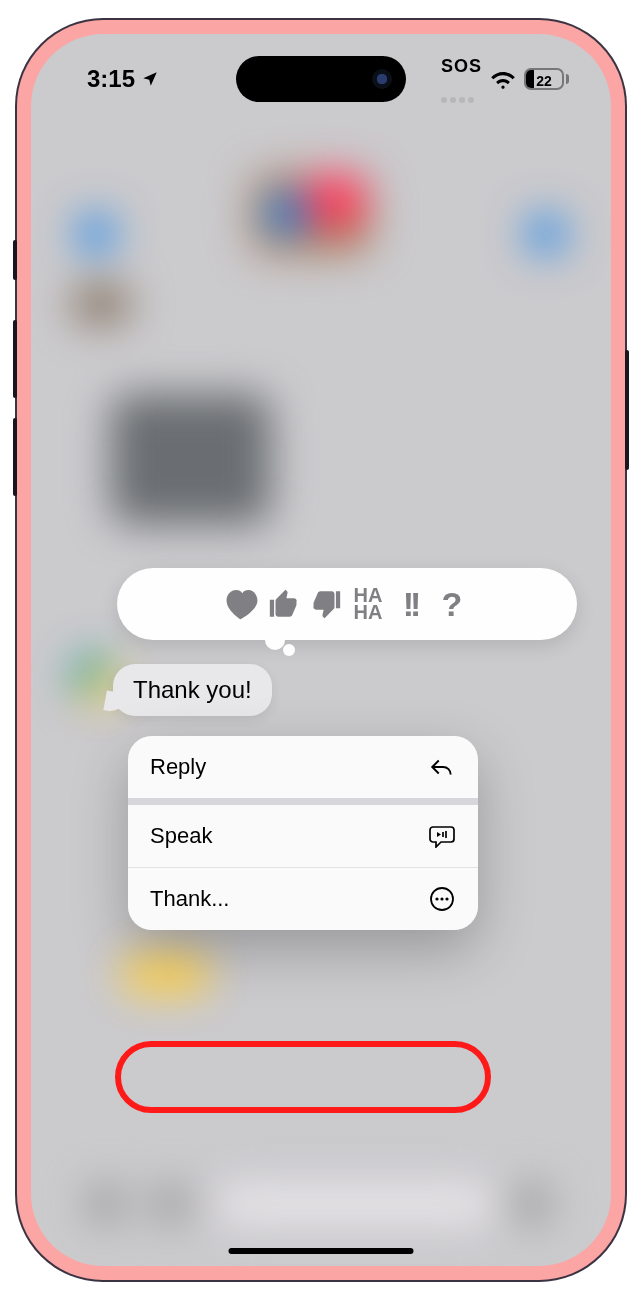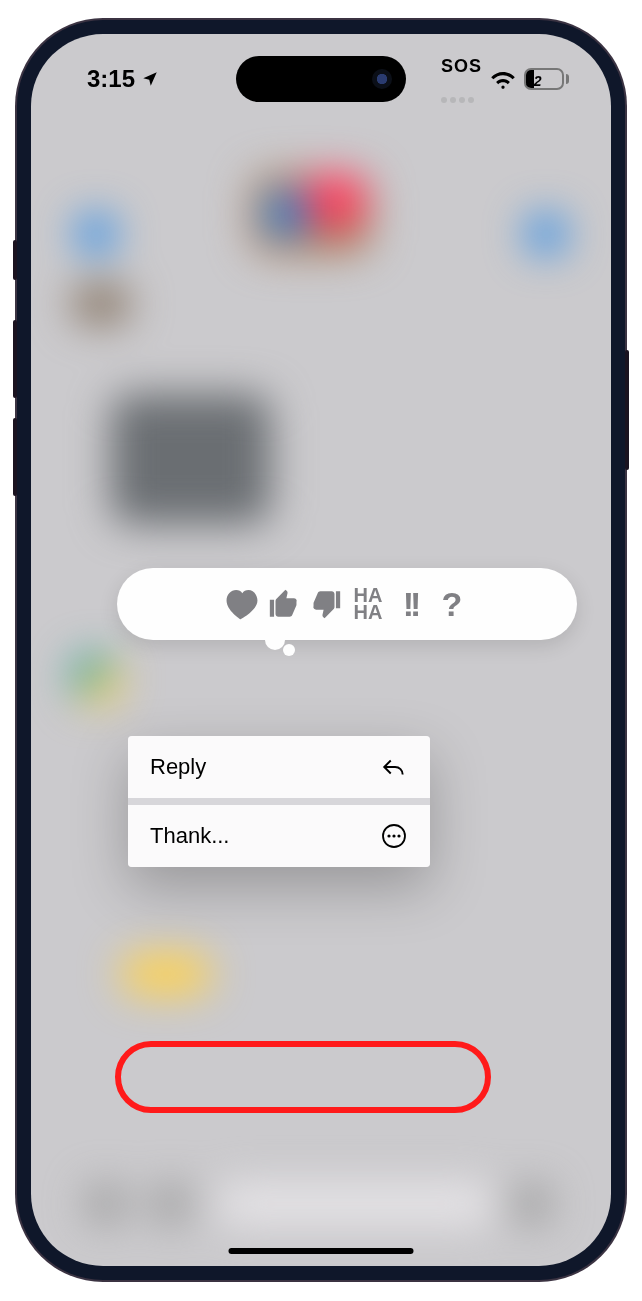--- a/index.html
+++ b/index.html
@@ -9,21 +9,21 @@
     width: 642px;
     height: 1301px;
     overflow: hidden;
   }
   .phone-frame {
     position: relative;
     width: 608px;
     height: 1260px;
     margin: 20px auto;
     border-radius: 86px;
-    background: #0f172a;
+    background: #fca5a5;
     padding: 14px;
     box-shadow: 0 0 0 2px #3b3342;
   }
   .side-btn { position:absolute; background:#1a1320; border-radius:3px; }
   .side-btn.left1 { left:-4px; top:220px; width:4px; height:40px; }
   .side-btn.left2 { left:-4px; top:300px; width:4px; height:78px; }
   .side-btn.left3 { left:-4px; top:398px; width:4px; height:78px; }
   .side-btn.right1{ right:-4px; top:330px; width:4px; height:120px; }
   .screen {
     position: relative;
@@ -73,21 +73,21 @@
   .status-left { display:flex; align-items:center; gap:6px; font-size:24px; }
   .status-right { display:flex; align-items:center; gap:8px; font-size:18px; }
   .sos { font-weight:700; letter-spacing:1px; }
   .sig-dots { display:grid; grid-template-columns:repeat(4,6px); gap:3px; margin-top:4px;}
   .sig-dots span{width:6px;height:6px;border-radius:50%;background:#b7b7b9;}
   .wifi-icon, .loc-icon, .battery { display:inline-flex; }
   .battery-wrap { position:relative; display:flex; align-items:center; }
   .battery-body { width:40px; height:22px; border:2px solid #777; border-radius:7px; position:relative; overflow:hidden;}
   .battery-fill { position:absolute; left:0; top:0; bottom:0; width:22%; background:#000; }
   .battery-tip { width:3px; height:10px; background:#777; border-radius:0 3px 3px 0; margin-left:2px;}
-  .battery-pct { position:absolute; left:0; right:0; text-align:left; font-size:14px; font-weight:700; color:#000; line-height:22px;font-style:italic;}
+  .battery-pct { position:absolute; left:0; right:0; text-align:center; font-size:14px; font-weight:700; color:#000; line-height:22px;}
 
   
   .tapback-bar {
     position:absolute;
     left:86px; top:534px;
     width:460px; height:72px;
     background:#fefefe;
     border-radius:40px;
     box-shadow: 0 6px 20px rgba(0,0,0,.12);
     display:flex; align-items:center; justify-content:center;
@@ -121,23 +121,23 @@
     content:''; position:absolute; left:-8px; bottom:4px;
     width:20px; height:20px; background:#e8e7ea;
     border-bottom-right-radius:16px;
     transform:rotate(10deg);
   }
 
   
   .context-menu {
     position:absolute;
     left:97px; top:702px;
-    width:302px;
+    width:350px;
     background:rgba(248,247,249,.97);
-    border-radius:4px;
+    border-radius:24px;
     overflow:hidden;
     box-shadow: 0 20px 55px rgba(0,0,0,.25);
     z-index:30;
   }
   .menu-item {
     display:flex; align-items:center; justify-content:space-between;
     padding: 17px 22px;
     font-size:22px; color:#000;
     cursor:pointer;
     background:rgba(255,255,255,.45);
@@ -244,31 +244,44 @@
 HA</span>
       </div>
       <div class="tapback-btn">
         <span class="tapback-exc">!!</span>
       </div>
       <div class="tapback-btn">
         <span class="tapback-q">?</span>
       </div>
     </div>
 
+    <div class="msg-bubble">
+      <span>Thank you!</span>
+    </div>
 
     <div class="context-menu">
       <div class="menu-item">
         <span>Reply</span>
         <span class="mi-icon">
           <svg width="26" height="22" viewBox="0 0 24 20">
               <path fill="none" stroke="#000" stroke-width="1.8" d="M9 4L3 10l6 6M3 10h10c4 0 7 3 7 7"></path>
             </svg>
         </span>
       </div>
       <div class="menu-sep"></div>
+      <div class="menu-item">
+        <span>Speak</span>
+        <span class="mi-icon">
+          <svg width="26" height="24" viewBox="0 0 26 24">
+            <path d="M4 3h18a3 3 0 0 1 3 3v9a3 3 0 0 1-3 3H12l-5 5v-5H4a3 3 0 0 1-3-3V6a3 3 0 0 1 3-3z" fill="none" stroke="#000" stroke-width="1.7"></path>
+            <path d="M8 8v5l4-2.5z" fill="#000"></path>
+            <path d="M14 8v5M17 7v7" stroke="#000" stroke-width="1.7"></path>
+          </svg>
+        </span>
+      </div>
       <div class="menu-item">
         <span>Thank...</span>
         <span class="mi-icon">
           <svg width="26" height="26" viewBox="0 0 26 26">
             <circle cx="13" cy="13" r="11" fill="none" stroke="#000" stroke-width="1.8"></circle>
             <circle cx="8" cy="13" r="1.6" fill="#000"></circle>
             <circle cx="13" cy="13" r="1.6" fill="#000"></circle>
             <circle cx="18" cy="13" r="1.6" fill="#000"></circle>
           </svg>
         </span>

